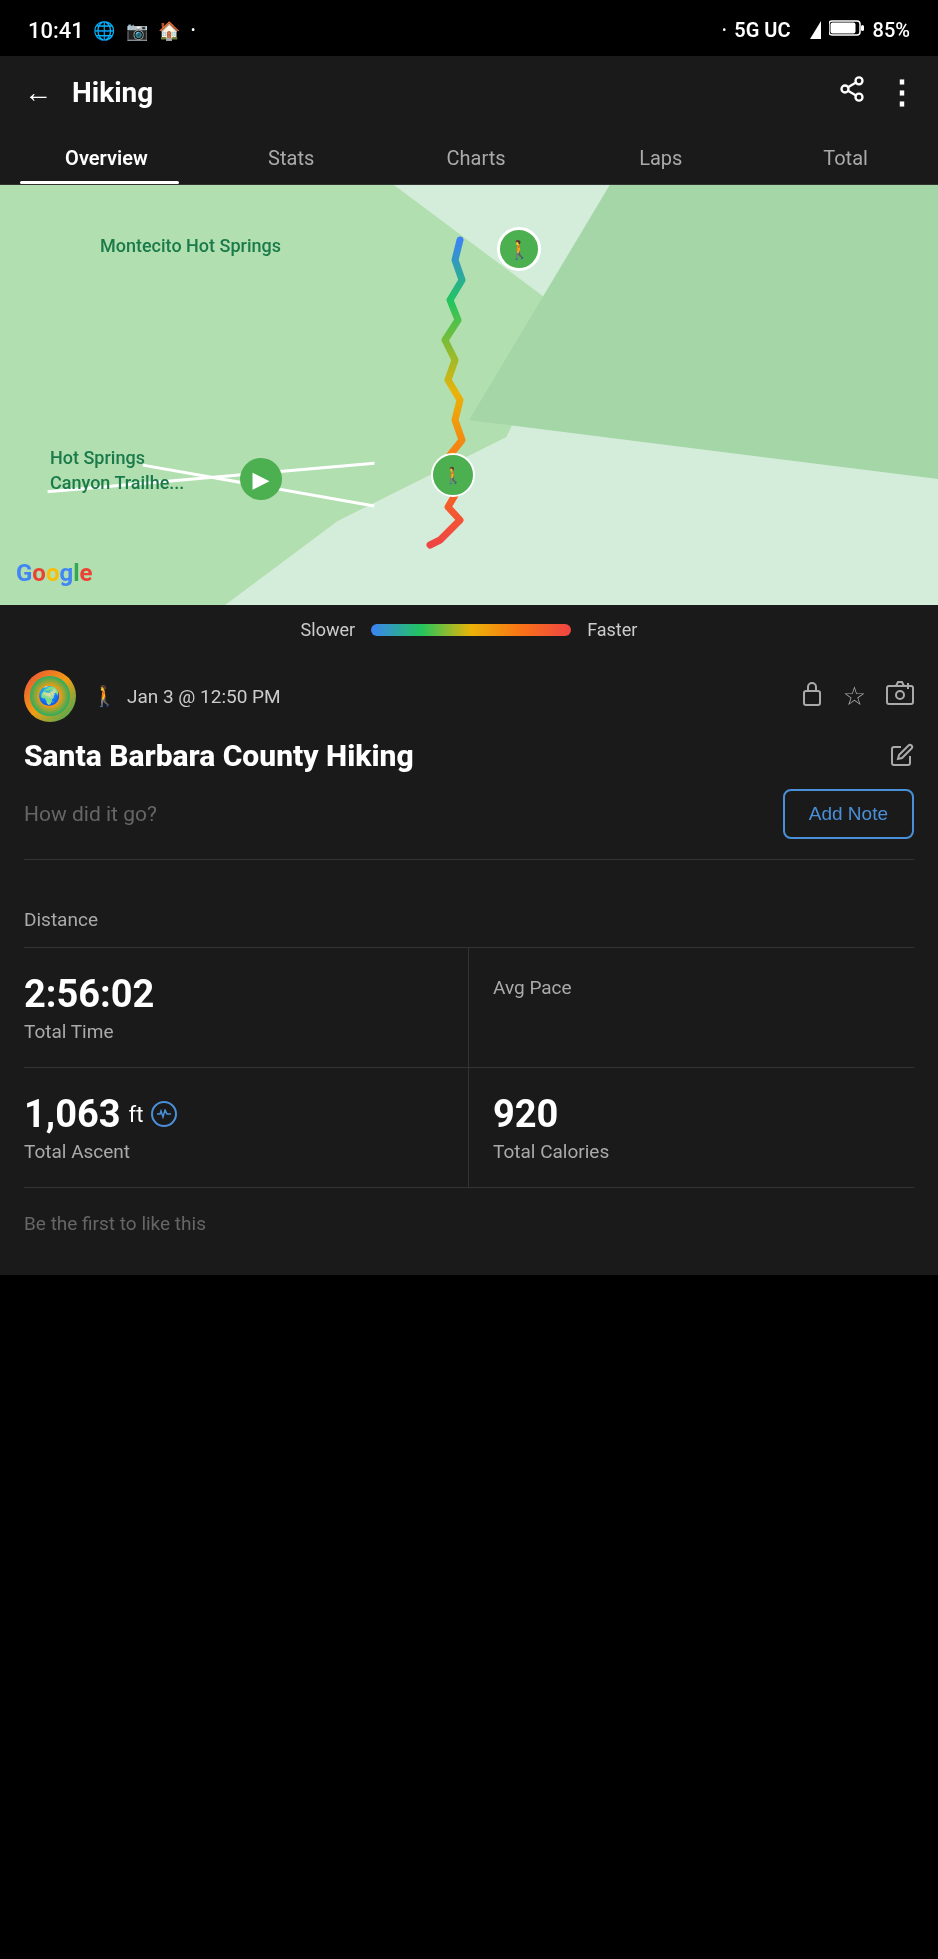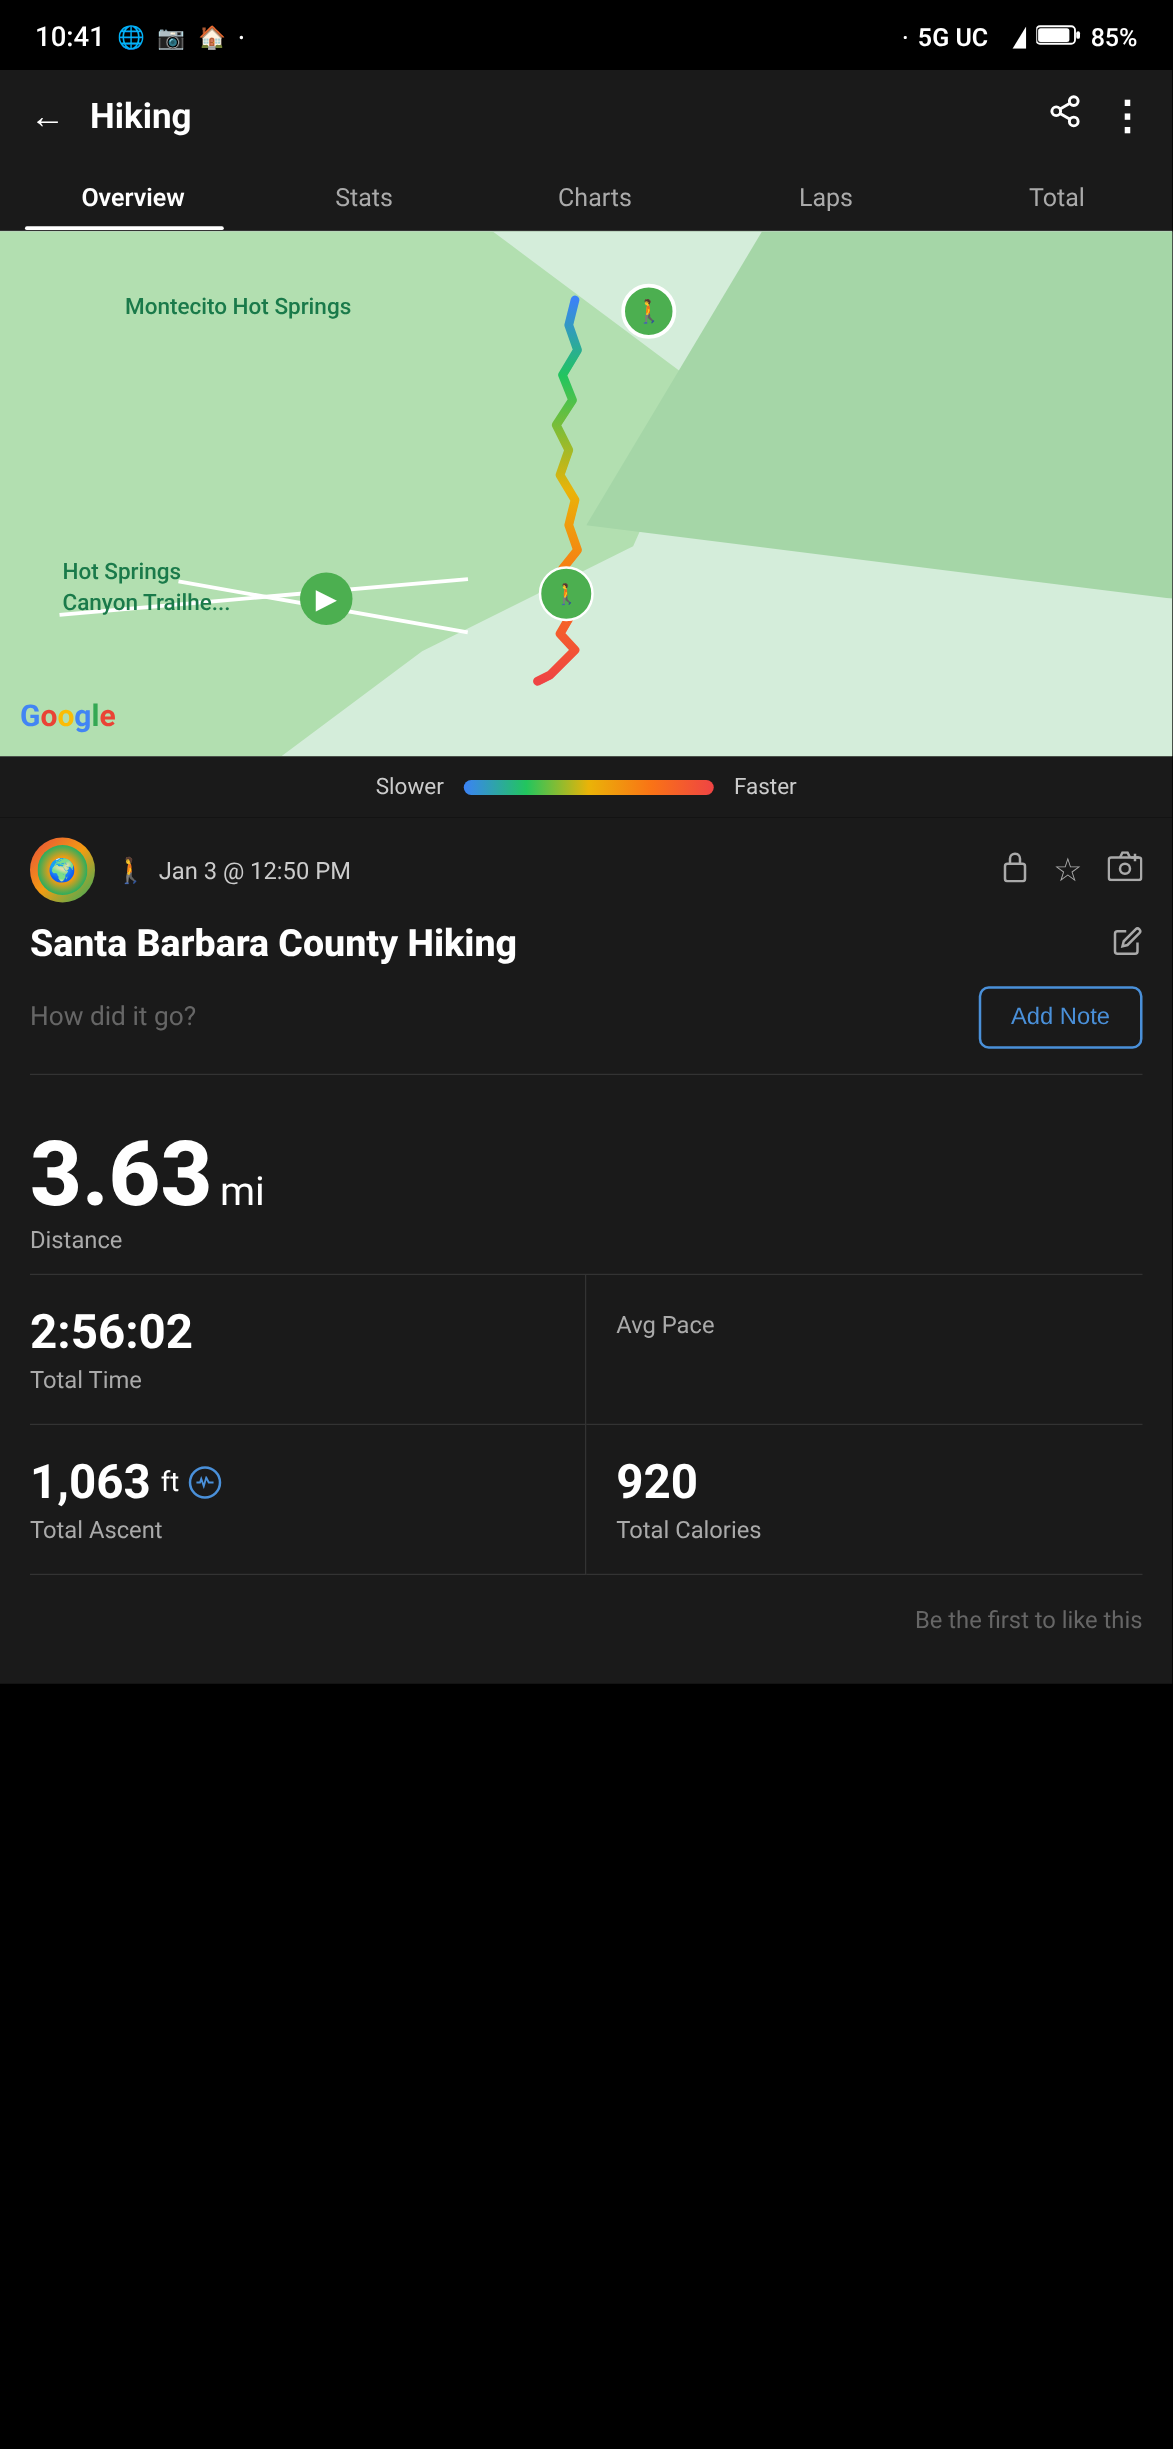--- a/index.html
+++ b/index.html
@@ -322,21 +322,21 @@
     }
     .meta-action-icon {
       color: #aaa;
       font-size: 24px;
       cursor: pointer;
     }
 
     
     .activity-title-row {
       display: flex;
-      align-items: center;
+      align-items: flex-end;
       justify-content: space-between;
       margin-bottom: 16px;
       gap: 32px;
     }
     .activity-title {
       font-size: 30px;
       font-weight: 800;
       color: #fff;
     }
     .edit-icon {
@@ -446,21 +446,20 @@
       justify-content: center;
       font-size: 14px;
       color: #4a90d9;
     }
 
     
     .like-text {
       padding: 24px 0;
       font-size: 19px;
       color: #666;
-      text-align: right;
     }
   </style>
 </head>
 <body>
 
 <div class="status-bar">
   <div class="status-left">
     <span>10:41</span>
     <span style="font-size:18px;">🌐</span>
     <span style="font-size:18px;">📷</span>
@@ -615,23 +614,20 @@
       </svg>
     </span>
   </div>
 
   <div class="note-area">
     <span class="note-placeholder">How did it go?</span>
     <button class="add-note-btn">Add Note</button>
   </div>
 
   <div class="stat-distance">
-    <div>
-      <span class="stat-distance-value">3.63</span><span class="stat-distance-unit">mi</span>
-    </div>
     <div class="stat-distance-label">Distance</div>
   </div>
 
   <div class="stats-grid">
 
     <div class="stat-cell">
       <div class="stat-value">
         <span>2:56:02</span>
       </div>
       <div class="stat-label">Total Time</div>

